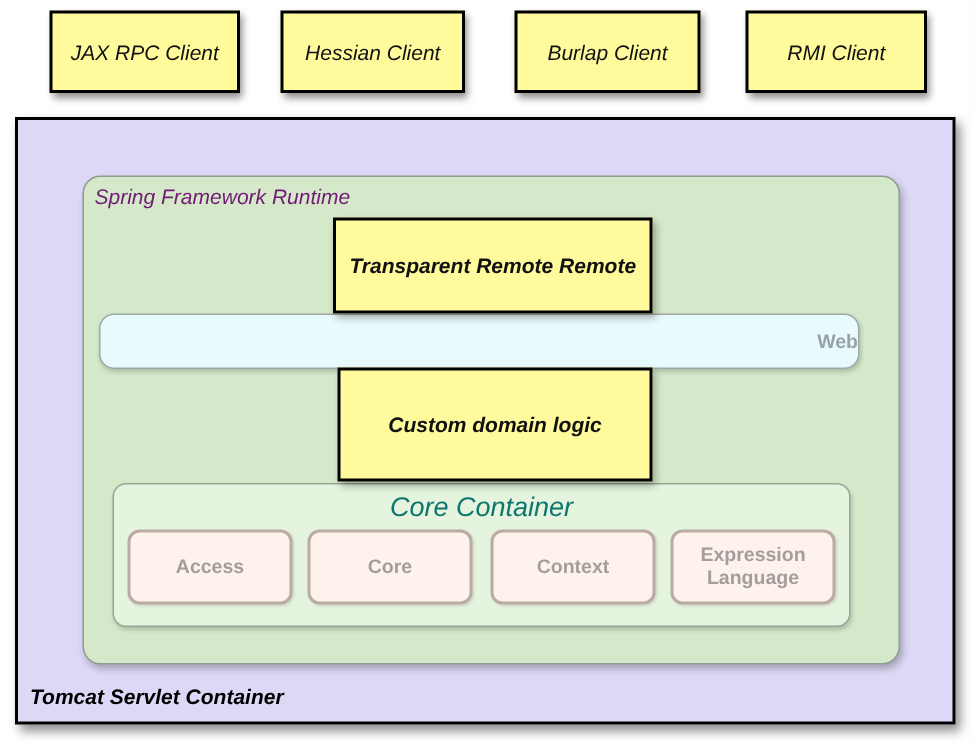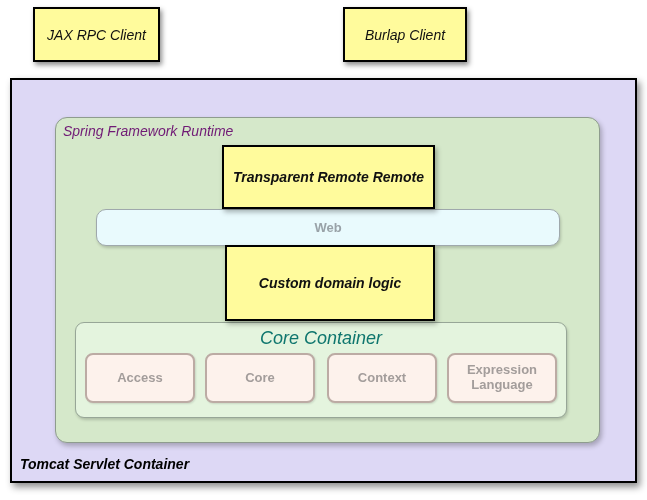--- a/index.html
+++ b/index.html
@@ -45,26 +45,26 @@
     border-radius: 12px;
     box-shadow: 2px 3px 5px rgba(0,0,0,0.25);
   }
   .runtime-label {
     position: absolute; left: 63px; top: 123px;
     font-style: italic; font-size: 14px; color: #701a75;
   }
 
   
   .web-bar {
-    left: 96px; top: 209px; width: 464px; height: 37px;
+    left: 66px; top: 209px; width: 507px; height: 37px;
     background: #E9FAFD;
     border: 1px solid #9FA8AC;
     border-radius: 10px;
     box-shadow: 1px 2px 3px rgba(0,0,0,0.18);
-    font-weight: bold; font-size: 13px; color: #99A2A8;
+    font-weight: bold; font-size: 13px; color: #99A2A8; justify-content: flex-end;
   }
 
   
   .yellow-box {
     background: #FFFB9C;
     border: 2px solid #000000;
     box-shadow: 2px 3px 5px rgba(0,0,0,0.30);
     font-weight: bold; font-style: italic;
     font-size: 14px; color: #111111;
     z-index: 5;
@@ -97,22 +97,28 @@
   }
 </style>
 </head>
 <body>
 
 <div class="canvas">
 
   <div class="box client-box" style="left:33px;  width:127px;">
     <span>JAX RPC Client</span>
   </div>
+  <div class="box client-box" style="left:187px; width:123px;">
+    <span>Hessian Client</span>
+  </div>
   <div class="box client-box" style="left:343px; width:124px;">
     <span>Burlap Client</span>
+  </div>
+  <div class="box client-box" style="left:497px; width:121px;">
+    <span>RMI Client</span>
   </div>
 
   <div class="box tomcat">
     <span class="tomcat-label">Tomcat Servlet Container</span>
   </div>
 
   <div class="box runtime"></div>
   <span class="runtime-label" style="position:absolute;">Spring Framework Runtime</span>
 
   <div class="box web-bar">

